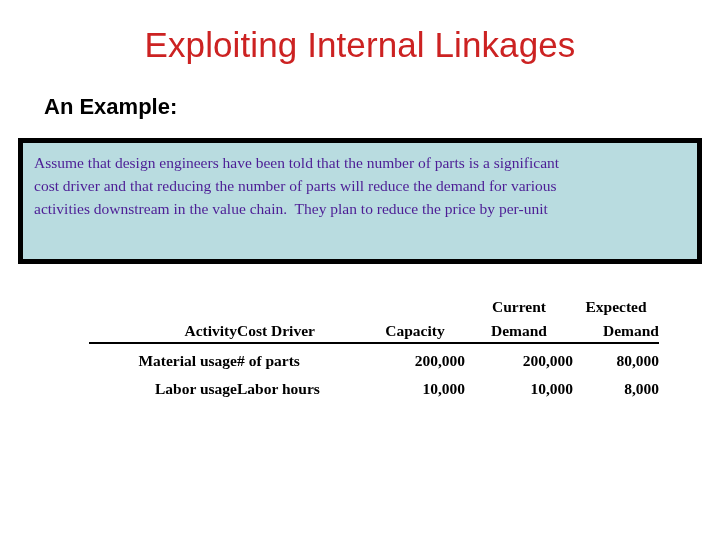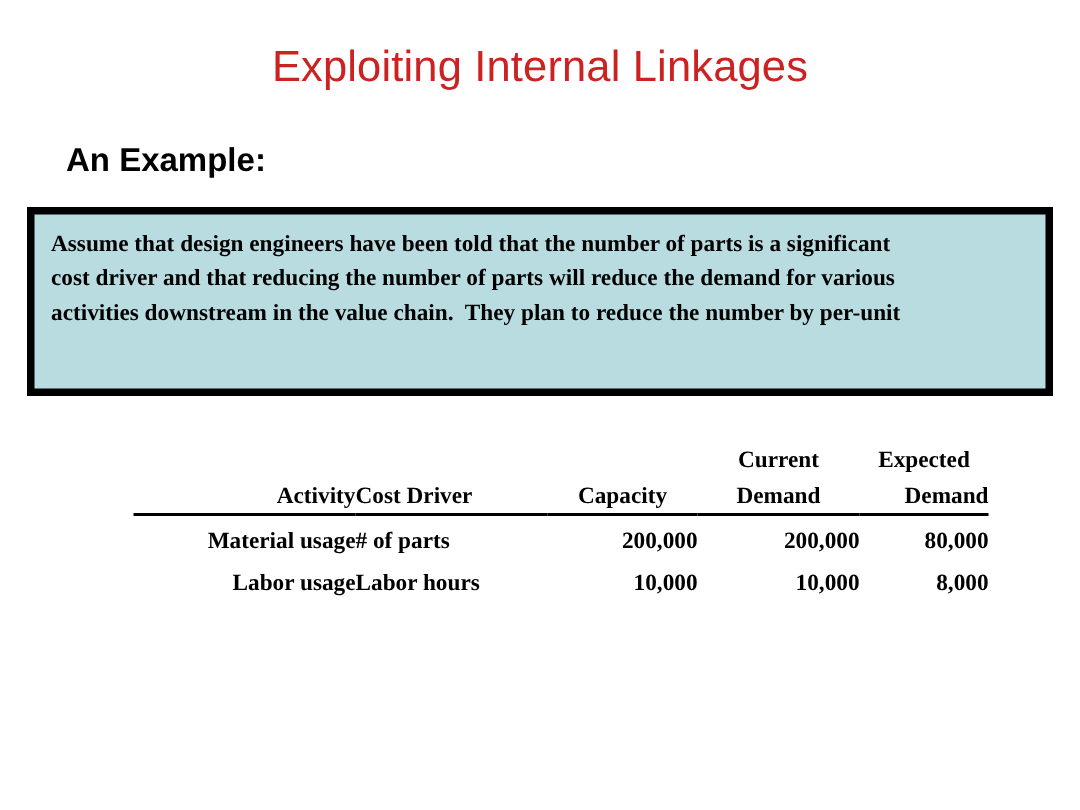--- a/index.html
+++ b/index.html
@@ -16,21 +16,21 @@
   }
 
   
   .slide-title {
     position: absolute;
     left: 0;
     top: 28px;
     width: 720px;
     text-align: center;
     font-family: "Liberation Sans", sans-serif;
-    font-size: 29px;
+    font-size: 35px;
     font-weight: 400;
     color: #cc2222;
     letter-spacing: 0.1px;
     line-height: 34px;
   }
 
   
   .slide-subtitle {
     position: absolute;
     left: 44px;
@@ -52,22 +52,22 @@
     box-sizing: border-box;
     background: #b9dce0;
     border: 5px solid #000000;
   }
   .callout-inner {
     padding: 8px 10px 0 11px;
   }
   .callout-line {
     font-family: "Liberation Serif", serif;
     font-size: 15.5px;
-    font-weight: bold;
-    color: #000000;
+    font-weight: normal;
+    color: #4c1d95;
     line-height: 23px;
     white-space: pre;
   }
 
   
   .data-table {
     position: absolute;
     left: 53px;
     top: 296px;
     width: 570px;
@@ -125,21 +125,21 @@
 <body>
 
 <div class="slide-title">Exploiting Internal Linkages</div>
 
 <div class="slide-subtitle">An Example:</div>
 
 <div class="callout-box">
   <div class="callout-inner">
     <div class="callout-line">Assume that design engineers have been told that the number of parts is a significant</div>
     <div class="callout-line">cost driver and that reducing the number of parts will reduce the demand for various</div>
-    <div class="callout-line">activities downstream in the value chain.  They plan to reduce the number by per-unit</div>
+    <div class="callout-line">activities downstream in the value chain.  They plan to reduce the price by per-unit</div>
   </div>
 </div>
 
 <table class="data-table">
   <tbody>
     <tr class="hdr-top">
       <td class="col-activity"></td>
       <td class="col-driver"></td>
       <td class="col-capacity"></td>
       <td class="col-current">Current</td>

